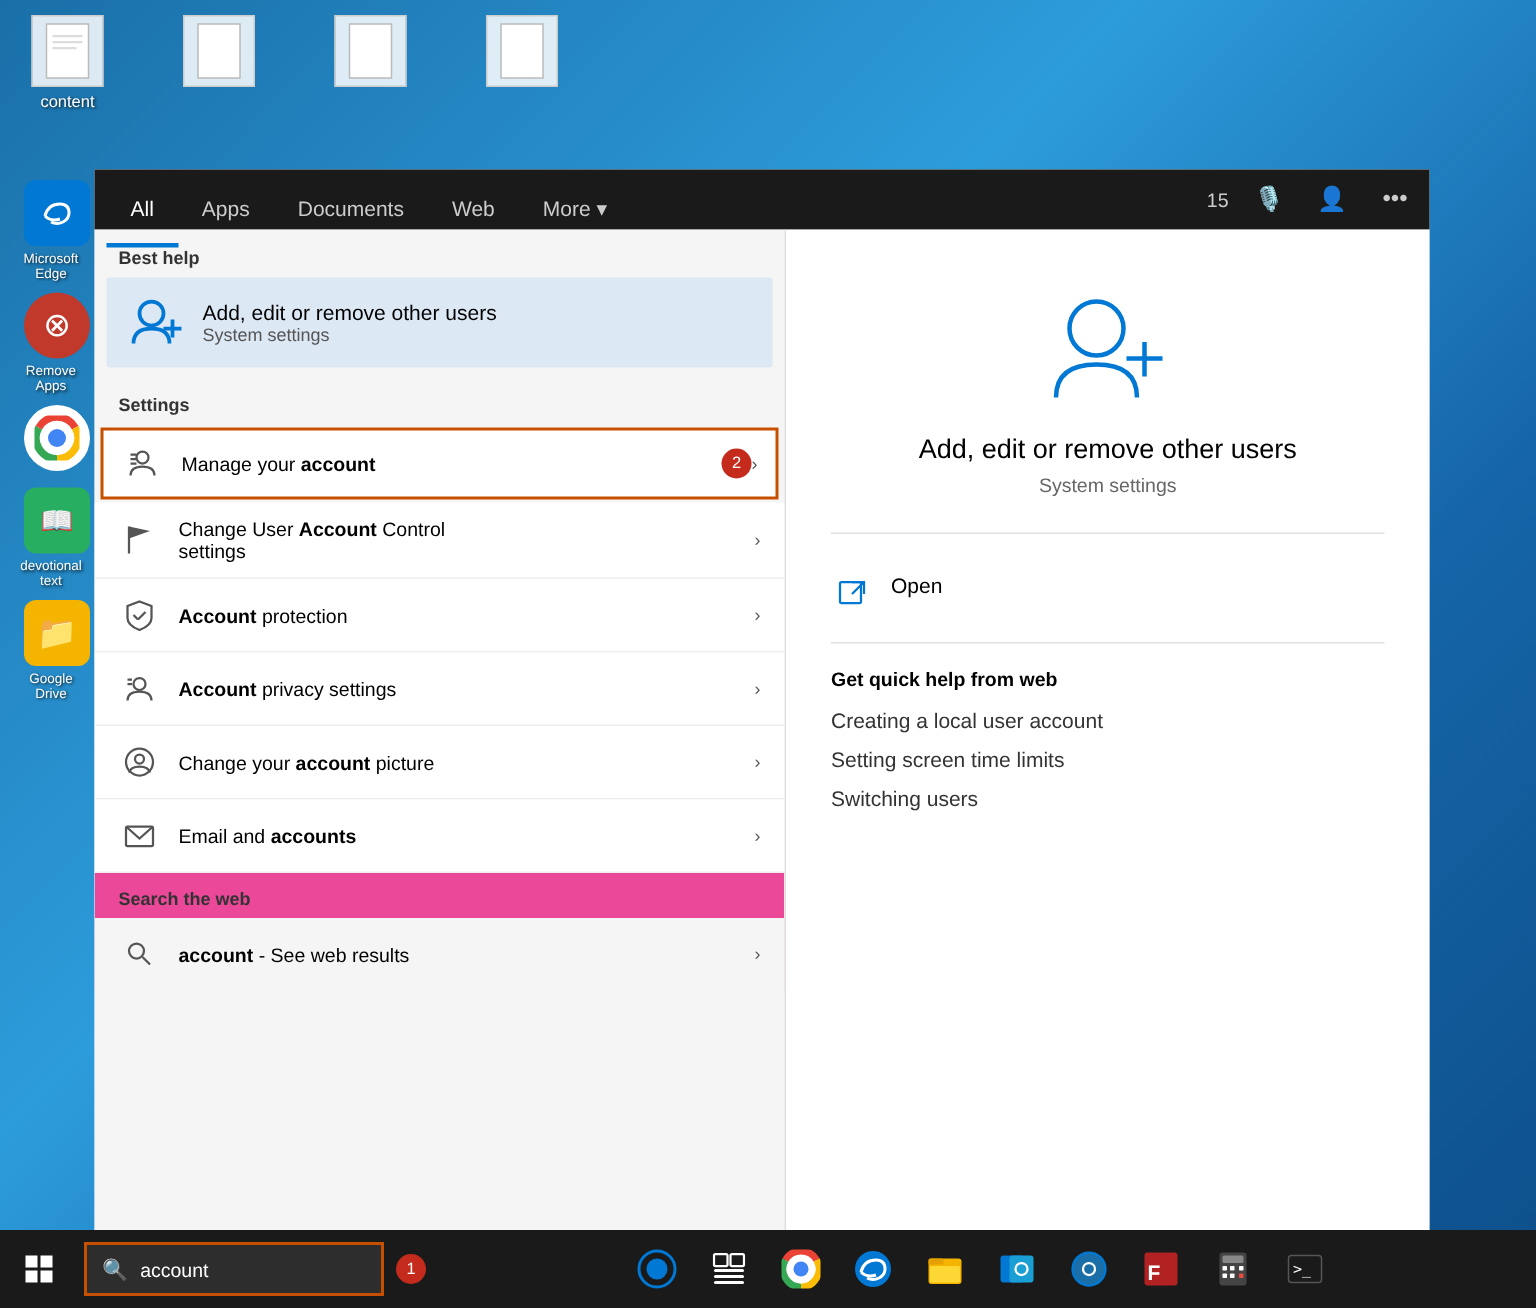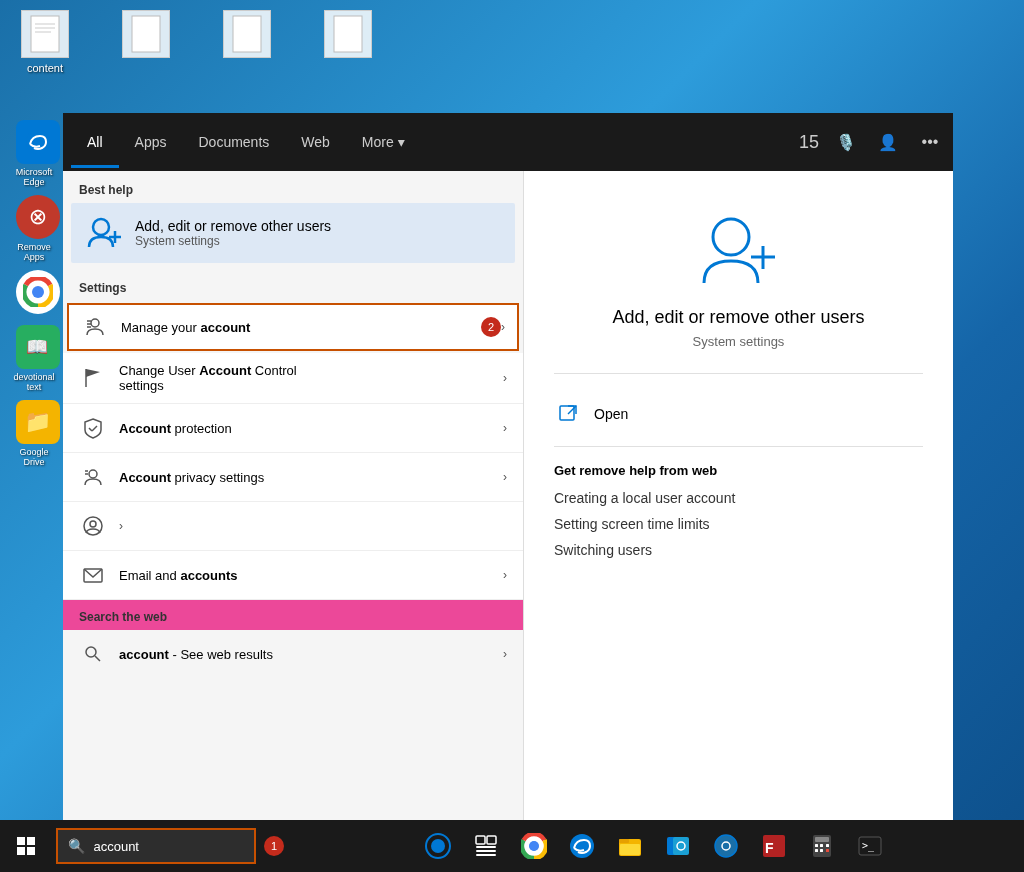--- a/index.html
+++ b/index.html
@@ -95,23 +95,22 @@
       width: 890px;
       height: 740px;
       background: white;
       display: flex;
       flex-direction: column;
     }
 
     
     .search-tabs {
       display: flex;
-      align-items: center;
       background: #1a1a1a;
-      height: 58px;
+      height: 40px;
       padding: 0 8px;
       flex-shrink: 0;
     }
     .search-tab {
       color: #ccc;
       padding: 8px 16px;
       font-size: 14px;
       cursor: pointer;
       position: relative;
       height: 52px;
@@ -131,21 +130,21 @@
       background: #0078d4;
     }
     .search-tabs-right {
       margin-left: auto;
       display: flex;
       align-items: center;
       gap: 12px;
     }
     .tab-count {
       color: #ccc;
-      font-size: 18px;
+      font-size: 13px;
     }
     .tab-icon-btn {
       color: #ccc;
       font-size: 16px;
       cursor: pointer;
       width: 30px;
       height: 30px;
       display: flex;
       align-items: center;
       justify-content: center;
@@ -321,21 +320,20 @@
       text-align: center;
       margin-bottom: 24px;
     }
     .detail-divider {
       height: 1px;
       background: #e0e0e0;
       margin-bottom: 16px;
     }
     .detail-action {
       display: flex;
-      align-items: center;
       padding: 10px 0;
       cursor: pointer;
     }
     .detail-action-icon {
       width: 28px;
       height: 28px;
       display: flex;
       align-items: center;
       justify-content: center;
       margin-right: 12px;
@@ -631,20 +629,23 @@
           <div class="result-item-arrow">›</div>
         </div>
 
         <div class="result-item">
           <div class="result-item-icon">
             <svg width="22" height="22" viewBox="0 0 22 22">
               <circle cx="11" cy="11" r="9" fill="none" stroke="#555" stroke-width="1.5"></circle>
               <circle cx="11" cy="9" r="3" fill="none" stroke="#555" stroke-width="1.5"></circle>
               <path d="M4 18 Q5 14 11 14 Q17 14 18 18" fill="none" stroke="#555" stroke-width="1.5"></path>
             </svg>
+          </div>
+          <div class="result-item-text">
+            Change your <strong>account</strong> picture
           </div>
           <div class="result-item-arrow">›</div>
         </div>
 
         <div class="result-item">
           <div class="result-item-icon">
             <svg width="22" height="22" viewBox="0 0 22 22">
               <rect x="2" y="5" width="18" height="13" rx="1" fill="none" stroke="#555" stroke-width="1.5"></rect>
               <polyline points="2,5 11,13 20,5" fill="none" stroke="#555" stroke-width="1.5"></polyline>
             </svg>
@@ -689,21 +690,21 @@
           <div class="detail-action-icon">
             <svg width="20" height="20" viewBox="0 0 20 20">
               <rect x="2" y="2" width="14" height="14" rx="1" fill="none" stroke="#0078d4" stroke-width="1.5"></rect>
               <polyline points="10,2 18,2 18,10" fill="none" stroke="#0078d4" stroke-width="1.5"></polyline>
               <line x1="10" y1="10" x2="18" y2="2" stroke="#0078d4" stroke-width="1.5"></line>
             </svg>
           </div>
           <div class="detail-action-text">Open</div>
         </div>
         <div class="detail-divider2"></div>
-        <div class="detail-help-title">Get remove help from web</div>
+        <div class="detail-help-title">Get quick help from web</div>
         <div class="detail-help-link">Creating a local user account</div>
         <div class="detail-help-link">Setting screen time limits</div>
         <div class="detail-help-link">Switching users</div>
       </div>
 
     </div>
   </div>
 
   <div class="taskbar">
     <div class="start-btn">

